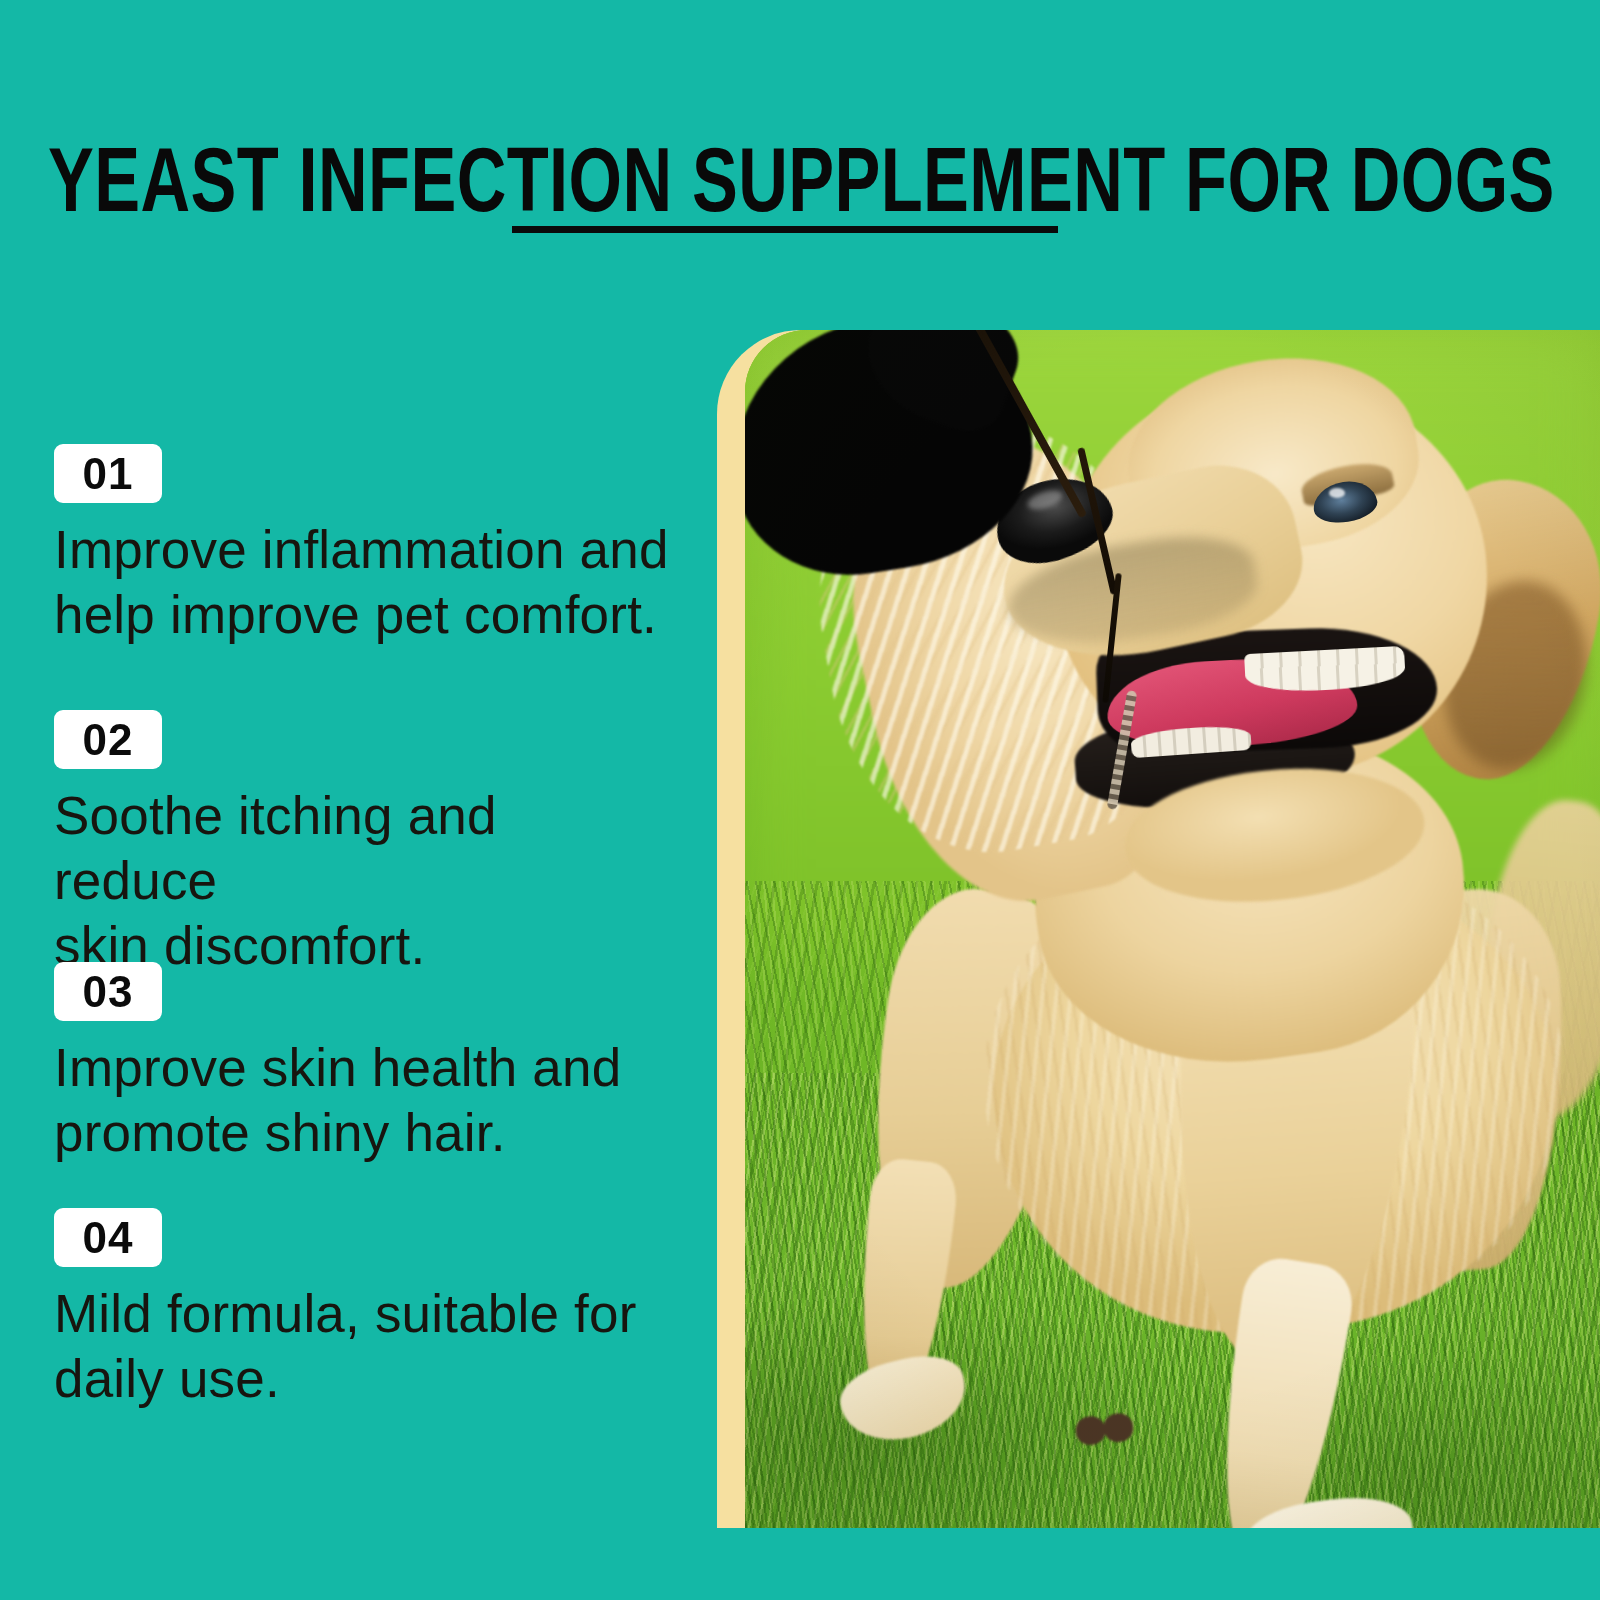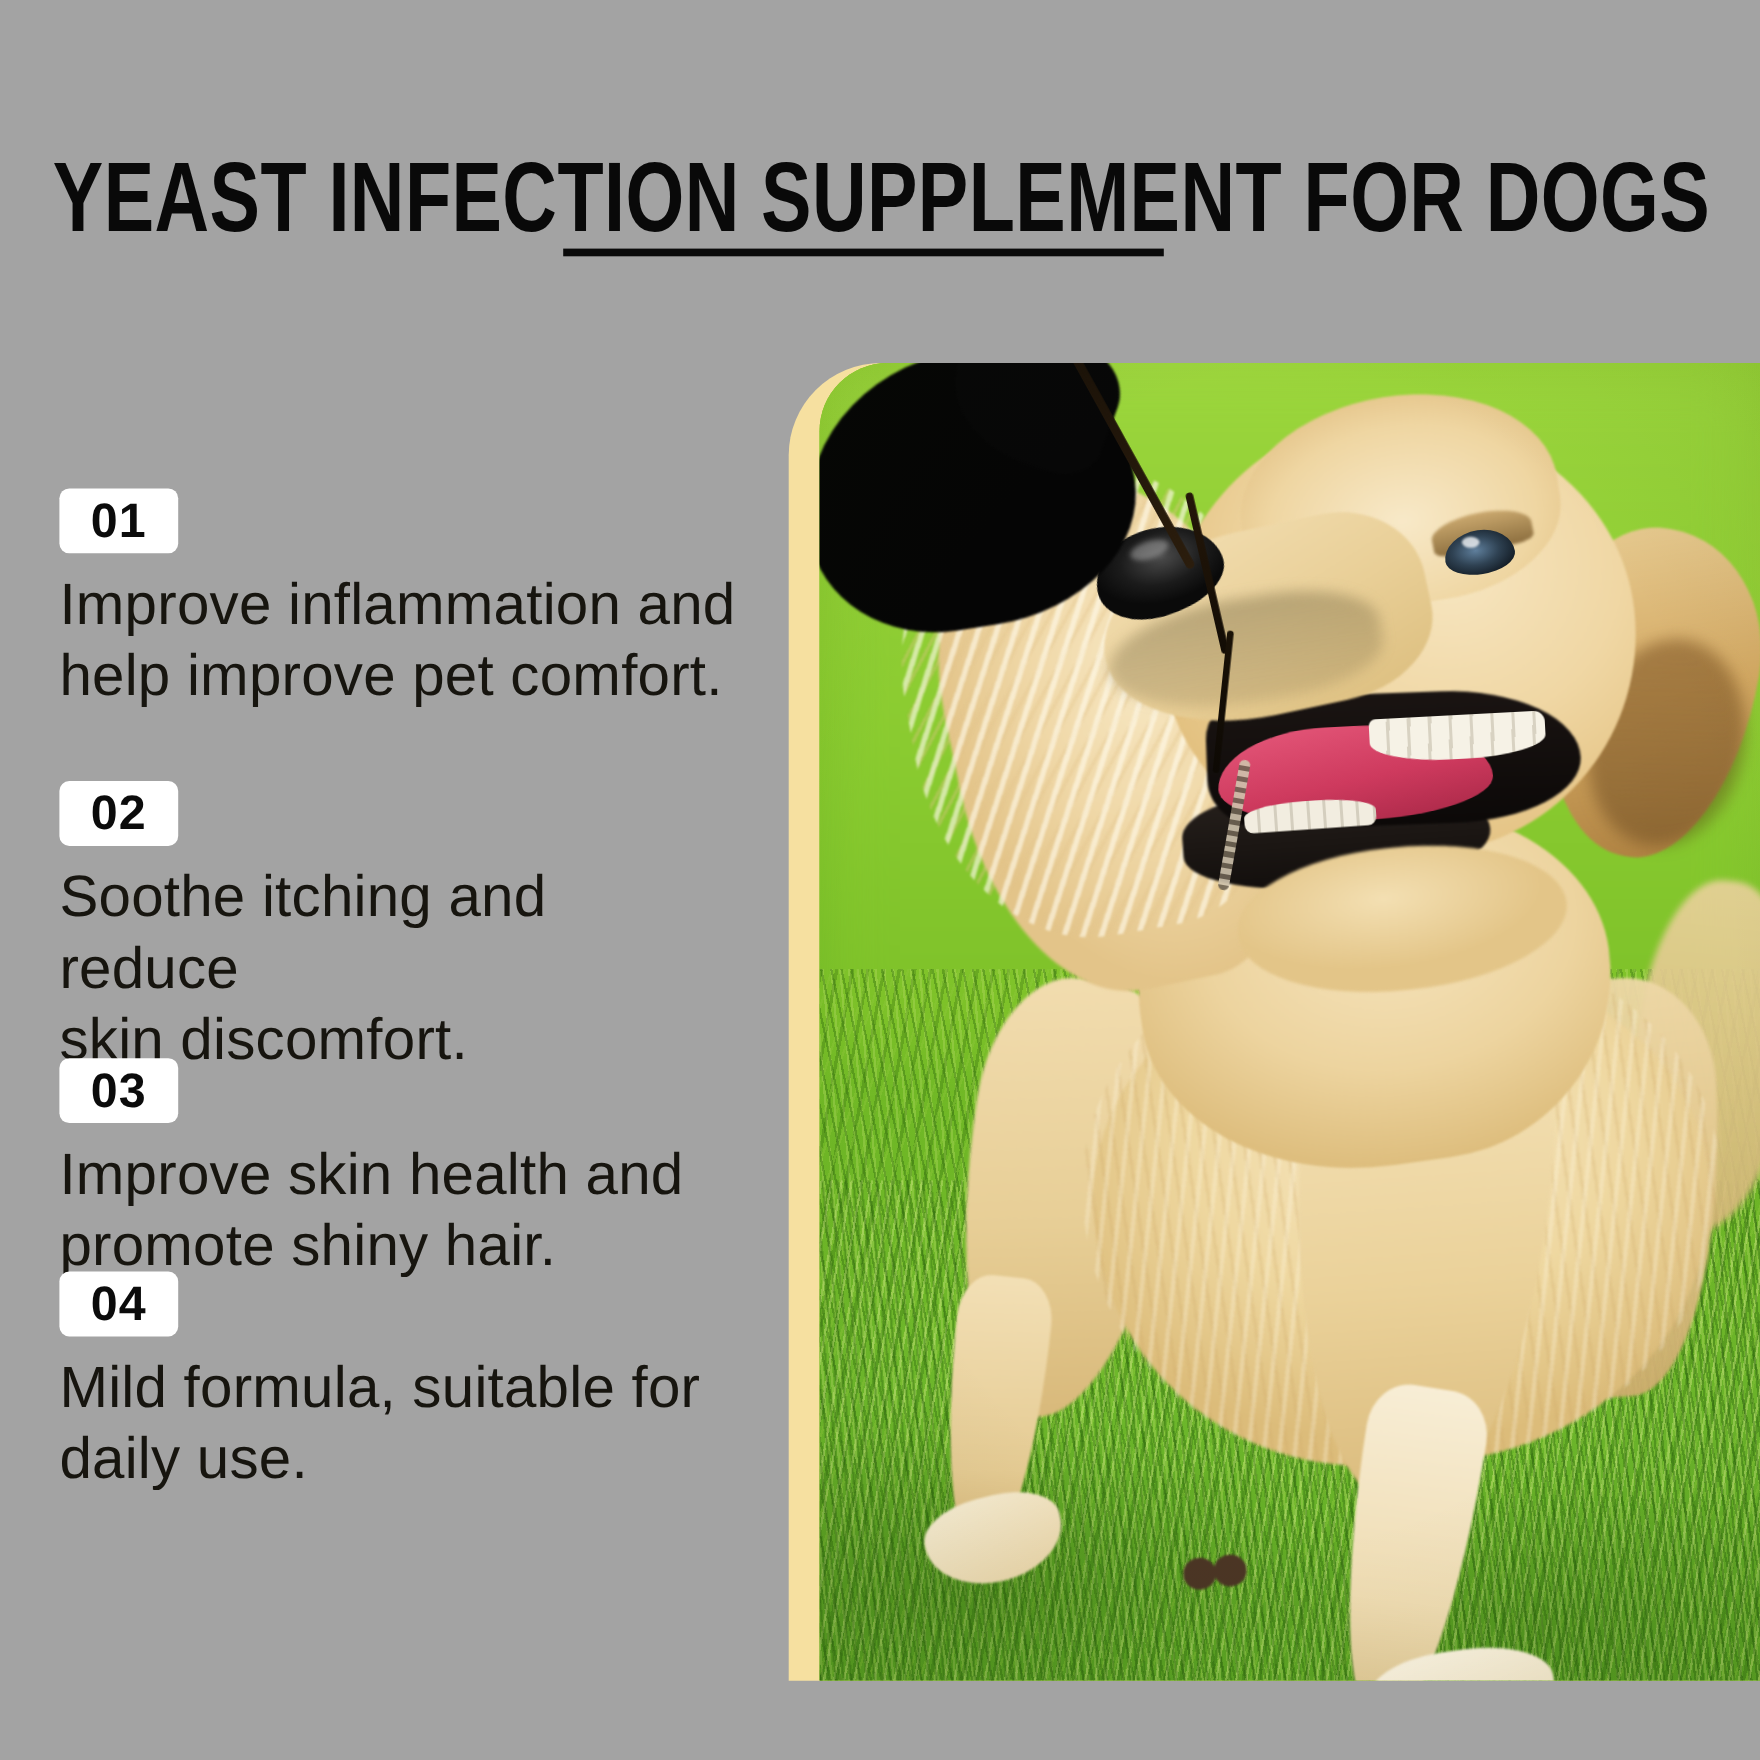--- a/index.html
+++ b/index.html
@@ -2,21 +2,21 @@
 <html><head>
 <meta charset="utf-8">
 <style>
   html,body{margin:0;padding:0;}
   body{
     width:1600px;height:1600px;
     background:#F2D260;
     font-family:"Liberation Sans", sans-serif;
     overflow:hidden;position:relative;
   }
-  .canvas{position:absolute;inset:0;background:#a3a3a3;}
+  .canvas{position:absolute;inset:0;background:#14b8a6;}
 
   
   .title{
     position:absolute;left:48px;top:72px;width:1510px;
     font-family:"Liberation Sans Narrow","Liberation Sans",sans-serif;
     font-weight:700;
     font-size:90px;
     line-height:96px;
     color:#090909;
     letter-spacing:0.5px;
@@ -28,21 +28,21 @@
     position:absolute;left:512px;top:226px;
     width:546px;height:7px;background:#0a0a0a;
   }
 
   
   .list{position:absolute;left:0;top:0;width:700px;height:1276px;}
   .item{position:absolute;left:54px;width:640px;}
   .item-1{top:444px;}
   .item-2{top:710px;}
   .item-3{top:962px;}
-  .item-4{top:1156px;}
+  .item-4{top:1208px;}
 
   .badge{
     display:inline-block;
     background:#ffffff;
     border-radius:9px;
     min-width:108px;
     height:59px;
     box-sizing:border-box;
     text-align:center;
     font-family:"Liberation Sans Narrow","Liberation Sans",sans-serif;

